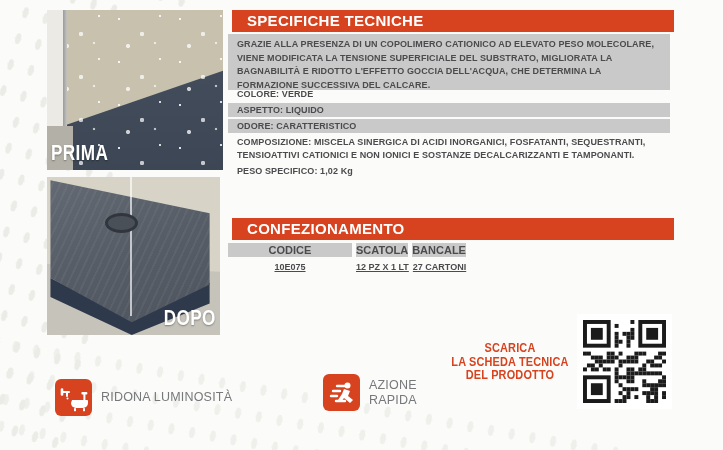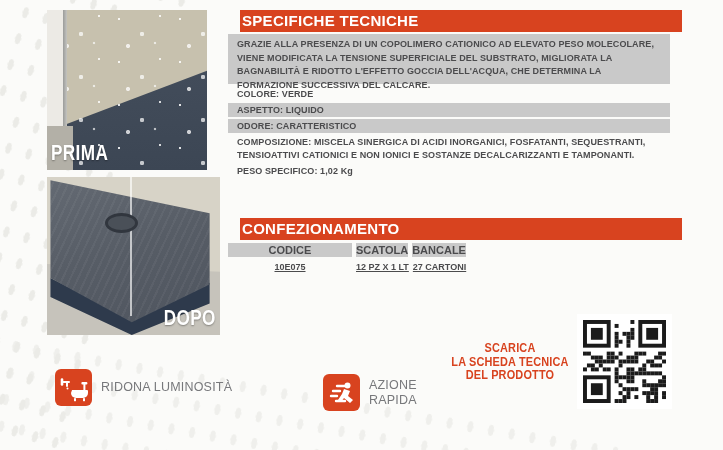--- a/index.html
+++ b/index.html
@@ -6,21 +6,21 @@
   .stage{position:relative;width:723px;height:450px;overflow:hidden;
          font-family:"Liberation Sans",sans-serif;background:#fbfbf9;}
   
   .pat{position:absolute;background-image:radial-gradient(ellipse 5px 9px at center,#ebebe7 58%,transparent 64%);
        background-size:21px 27px;pointer-events:none;}
   .pat-left{left:-50px;top:-70px;width:170px;height:640px;transform:rotate(16deg);}
   .pat-bottom{left:-30px;top:398px;width:820px;height:120px;transform:rotate(10deg);opacity:.75;}
 
   
   .photo{position:absolute;overflow:hidden;}
-  .photo-prima{left:47px;top:10px;width:160px;height:160px;background:#c7c1ae;}
+  .photo-prima{left:47px;top:10px;width:176px;height:160px;background:#c7c1ae;}
   .prima-dark{position:absolute;inset:0;background:linear-gradient(180deg,#46505e,#3c4654);
               clip-path:polygon(0 76%,100% 38%,100% 100%,0 100%);}
   .prima-drops{position:absolute;inset:0;
     background-image:
       radial-gradient(circle 2px at 11px 9px,rgba(255,255,255,.85) 70%,transparent 72%),
       radial-gradient(circle 3px at 34px 24px,rgba(255,255,255,.7) 70%,transparent 72%),
       radial-gradient(circle 1.6px at 52px 6px,rgba(255,255,255,.8) 70%,transparent 72%),
       radial-gradient(ellipse 2.6px 3.6px at 20px 36px,rgba(255,255,255,.75) 70%,transparent 72%),
       radial-gradient(circle 2.2px at 47px 33px,rgba(255,255,255,.65) 70%,transparent 72%);
     background-size:61px 43px;}
@@ -41,46 +41,46 @@
              background:linear-gradient(160deg,#646a73 0%,#575d66 45%,#4e545e 100%);
              clip-path:polygon(2% 2%,94% 23%,94% 68%,49% 92%,2% 64%);}
   .dopo-tray-tex{position:absolute;inset:0;opacity:.25;
              background:repeating-linear-gradient(115deg,rgba(255,255,255,.18) 0 2px,transparent 2px 7px);
              clip-path:polygon(2% 2%,94% 23%,94% 68%,49% 92%,2% 64%);}
   .dopo-glass{position:absolute;left:48%;top:0;width:2px;height:88%;background:rgba(255,255,255,.65);}
   .dopo-drain{position:absolute;left:58px;top:36px;width:27px;height:14px;border:3px solid #31363e;
               border-radius:50%;background:#4a5058;}
 
   
-  .bar{position:absolute;left:240px;width:442px;height:22px;background:#d8431f;color:#fff;
-       font-weight:bold;font-size:15px;line-height:22px;padding-left:2px;box-sizing:border-box;
+  .bar{position:absolute;left:232px;width:442px;height:22px;background:#d8431f;color:#fff;
+       font-weight:bold;font-size:15px;line-height:22px;padding-left:15px;box-sizing:border-box;
        letter-spacing:.3px;}
   .bar-specs{top:10px;}
   .bar-pack{top:218px;}
-  .desc{position:absolute;left:228px;top:34px;width:442px;height:50px;background:#c9c9c9;
+  .desc{position:absolute;left:228px;top:34px;width:442px;height:56px;background:#c9c9c9;
         color:#4b4b4d;font-size:9px;font-weight:bold;line-height:13.5px;padding:4px 9px;
         box-sizing:border-box;letter-spacing:.1px;}
   .rows{position:absolute;left:228px;top:87px;width:442px;}
   .row{font-size:9px;font-weight:bold;color:#4b4b4d;padding:0 9px;box-sizing:border-box;
        letter-spacing:.1px;margin-bottom:2px;}
   .row-1l{height:14px;line-height:14px;}
   .row-2l{height:27px;line-height:13px;padding-top:1px;}
   .row--shaded{background:#c9c9c9;}
 
   .pack-table{position:absolute;left:228px;top:243px;width:442px;}
   .pt-head{display:flex;gap:4px;}
   .pt-cell{background:#c9c9c9;height:14px;line-height:14px;text-align:center;font-size:11px;
            font-weight:bold;color:#4b4b4d;}
   .pt-c1{width:124px;}　.pt-c2{width:175px;}　.pt-c3{flex:1;}
   .pt-vals{display:flex;gap:4px;margin-top:2px;}
   .pt-val{height:16px;line-height:16px;text-align:center;font-size:9px;font-weight:bold;color:#4b4b4d;text-decoration:underline;}
 
   
   .feature{position:absolute;display:flex;align-items:center;gap:9px;}
-  .feature-1{left:55px;top:369px;justify-content:flex-end;}
+  .feature-1{left:55px;top:379px;justify-content:flex-end;}
   .feature-2{left:323px;top:374px;}
   .ficon{width:37px;height:37px;background:#d8431f;border-radius:6px;display:flex;
          align-items:center;justify-content:center;flex:0 0 auto;}
   .ftext{color:#77787b;font-size:12.5px;line-height:15px;letter-spacing:.2px;white-space:nowrap;}
 
   .download{position:absolute;left:425px;top:341px;width:170px;text-align:center;color:#d8431f;
             font-weight:bold;font-size:13px;line-height:13.5px;transform:scaleX(.84);
             transform-origin:center top;letter-spacing:.2px;}
 
   .qr{position:absolute;left:577px;top:314px;width:95px;height:95px;background:#fff;}

